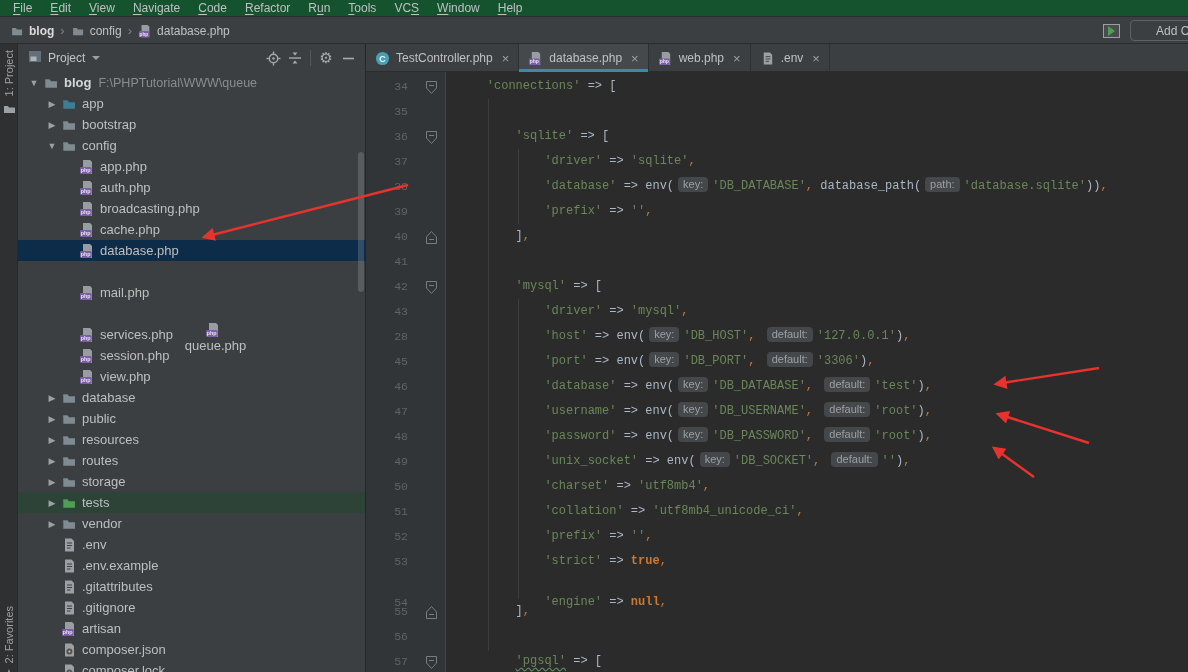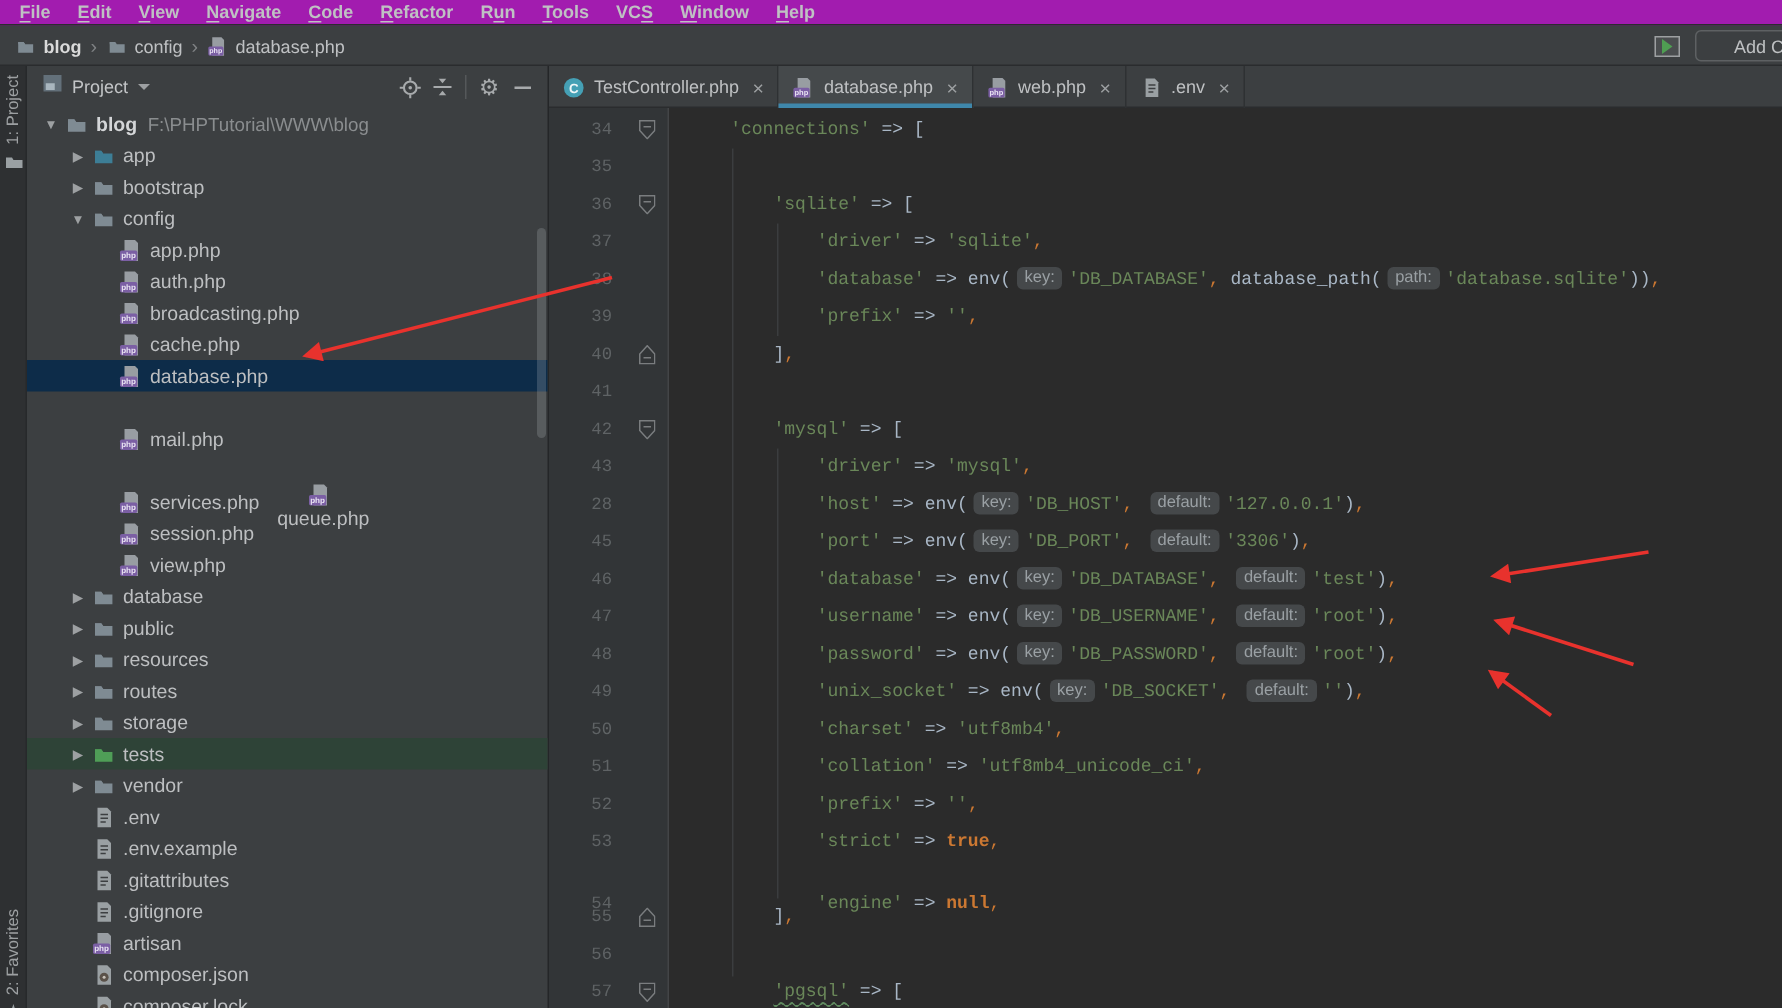--- a/index.html
+++ b/index.html
@@ -4,21 +4,21 @@
 <style>
   * { box-sizing: border-box; }
   html,body { margin:0; padding:0; }
   body {
     width:1188px; height:672px; position:relative; overflow:hidden;
     background:#3c3f41; font-family:"Liberation Sans", sans-serif;
     -webkit-font-smoothing:antialiased; cursor:default;
   }
   
   #menubar { position:absolute; left:0; top:0; width:1188px; height:17px;
-    background:#a21caf; border-bottom:1px solid #2b2d2f; display:flex; align-items:flex-end; padding-left:4px;font-weight:bold; }
+    background:#14532d; border-bottom:1px solid #2b2d2f; display:flex; align-items:flex-end; padding-left:4px; }
   .menu-item { font-size:12px; color:#bfc1c3; padding:0 9px; line-height:16px; }
   .menu-item u { text-decoration:underline; text-underline-offset:2px; }
   
   #navbar { position:absolute; left:0; top:18px; width:1188px; height:26px;
     background:#3c3f41; border-bottom:1px solid #2a2c2e; display:flex; align-items:center; }
   #crumbs { display:flex; align-items:center; padding-left:10px; flex:1 1 auto; overflow:hidden;}
   .crumb { display:flex; align-items:center; gap:5px; font-size:12px; color:#bfc1c3; }
   .crumb.bold .crumb-label { font-weight:bold; color:#dadada; }
   .crumb-sep { color:#7f8284; font-size:13px; margin:0 6px; }
   #nav-right { display:flex; align-items:center; gap:10px; padding-right:0; }
@@ -187,21 +187,21 @@
     <div id="tree">
         <div class="tree-row" style="top: 0px; padding-left: 7px;">
           <span class="tree-arrow">▼</span>
           <span class="tree-icon">
             <svg width="16" height="14" viewBox="0 0 16 16">
               <path d="M1.5,4 h4.8 l1.5,2 h7 v7.5 h-13.3 z" fill="#7f8b93"></path>
               <path d="M1.5,4 h4.8 l1.5,2 h-6.3 z" fill="#7f8b93" opacity=".8"></path>
             </svg>
           </span>
           <span class="tree-label bold">blog</span>
-          <span class="tree-suffix">F:\PHPTutorial\WWW\blog</span>
+          <span class="tree-suffix">F:\PHPTutorial\WWW\queue</span>
         </div>
         <div class="tree-row" style="top: 21px; padding-left: 25px;">
           <span class="tree-arrow">▶</span>
           <span class="tree-icon">
             <svg width="16" height="14" viewBox="0 0 16 16">
               <path d="M1.5,4 h4.8 l1.5,2 h7 v7.5 h-13.3 z" fill="#3d7e96"></path>
               <path d="M1.5,4 h4.8 l1.5,2 h-6.3 z" fill="#3d7e96" opacity=".8"></path>
             </svg>
           </span>
           <span class="tree-label">app</span>

